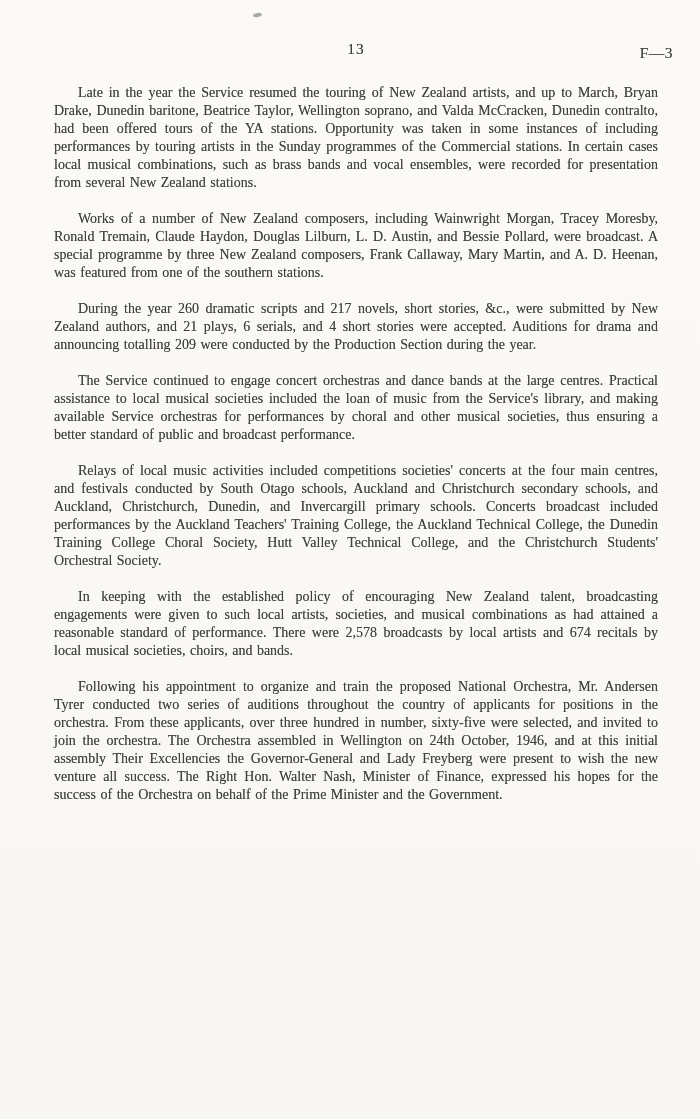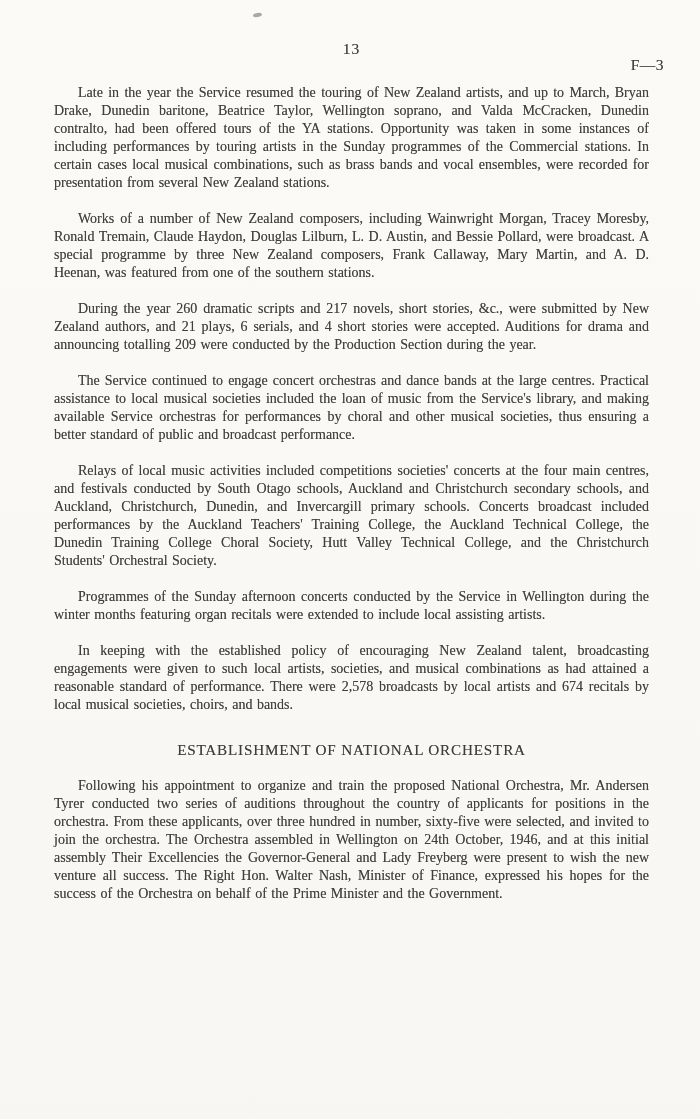--- a/index.html
+++ b/index.html
@@ -7,21 +7,21 @@
     padding: 0;
     background: #e9e8e4;
   }
   .page {
     position: relative;
     width: 700px;
     height: 1119px;
     margin: 0 auto;
     background: linear-gradient(180deg, #fbfaf7 0%, #f9f8f5 55%, #f7f6f2 100%);
     box-sizing: border-box;
-    padding: 40px 33px 0 36px;
+    padding: 40px 24px 0 36px;
     font-family: "Liberation Serif", "DejaVu Serif", serif;
     color: #41403c;
     overflow: hidden;
     text-shadow: 0 0 0.5px rgba(62, 60, 56, 0.55);
   }
   .scan-mark {
     position: absolute;
     top: 13px;
     left: 253px;
     width: 9px;
@@ -39,21 +39,21 @@
   .page-number {
     position: absolute;
     left: 0;
     right: 0;
     text-align: center;
     letter-spacing: 1px;
   }
   .doc-ref {
     position: absolute;
     right: 3px;
-    top: 16px;
+    top: 4px;
     letter-spacing: 0.5px;
   }
   .body-text p,
   .section-body p {
     margin: 18px;
     font-size: 14px;
     line-height: 18px;
     text-align: justify;
     text-indent: 24px;
     word-spacing: 1px;
@@ -78,23 +78,21 @@
     <span class="page-number">13</span>
     <span class="doc-ref">F—3</span>
   </div>
 
   <div class="body-text">
     <p>Late in the year the Service resumed the touring of New Zealand artists, and up to March, Bryan Drake, Dunedin baritone, Beatrice Taylor, Wellington soprano, and Valda McCracken, Dunedin contralto, had been offered tours of the YA stations. Opportunity was taken in some instances of including performances by touring artists in the Sunday programmes of the Commercial stations. In certain cases local musical combinations, such as brass bands and vocal ensembles, were recorded for presentation from several New Zealand stations.</p>
     <p>Works of a number of New Zealand composers, including Wainwright Morgan, Tracey Moresby, Ronald Tremain, Claude Haydon, Douglas Lilburn, L. D. Austin, and Bessie Pollard, were broadcast. A special programme by three New Zealand composers, Frank Callaway, Mary Martin, and A. D. Heenan, was featured from one of the southern stations.</p>
     <p>During the year 260 dramatic scripts and 217 novels, short stories, &amp;c., were submitted by New Zealand authors, and 21 plays, 6 serials, and 4 short stories were accepted. Auditions for drama and announcing totalling 209 were conducted by the Production Section during the year.</p>
     <p>The Service continued to engage concert orchestras and dance bands at the large centres. Practical assistance to local musical societies included the loan of music from the Service's library, and making available Service orchestras for performances by choral and other musical societies, thus ensuring a better standard of public and broadcast performance.</p>
     <p>Relays of local music activities included competitions societies' concerts at the four main centres, and festivals conducted by South Otago schools, Auckland and Christchurch secondary schools, and Auckland, Christchurch, Dunedin, and Invercargill primary schools. Concerts broadcast included performances by the Auckland Teachers' Training College, the Auckland Technical College, the Dunedin Training College Choral Society, Hutt Valley Technical College, and the Christchurch Students' Orchestral Society.</p>
-    <p>Programmes of the Sunday afternoon concerts conducted by the Service in Wellington during the winter months featuring organ recitals were extended to include local assisting artists.</p>
     <p>In keeping with the established policy of encouraging New Zealand talent, broadcasting engagements were given to such local artists, societies, and musical combinations as had attained a reasonable standard of performance. There were 2,578 broadcasts by local artists and 674 recitals by local musical societies, choirs, and bands.</p>
   </div>
 
-  <h2 class="section-heading">ESTABLISHMENT OF NATIONAL ORCHESTRA</h2>
 
   <div class="section-body">
     <p>Following his appointment to organize and train the proposed National Orchestra, Mr. Andersen Tyrer conducted two series of auditions throughout the country of applicants for positions in the orchestra. From these applicants, over three hundred in number, sixty-five were selected, and invited to join the orchestra. The Orchestra assembled in Wellington on 24th October, 1946, and at this initial assembly Their Excellencies the Governor-General and Lady Freyberg were present to wish the new venture all success. The Right Hon. Walter Nash, Minister of Finance, expressed his hopes for the success of the Orchestra on behalf of the Prime Minister and the Government.</p>
   </div>
 
 </div>
 
 </body></html>

